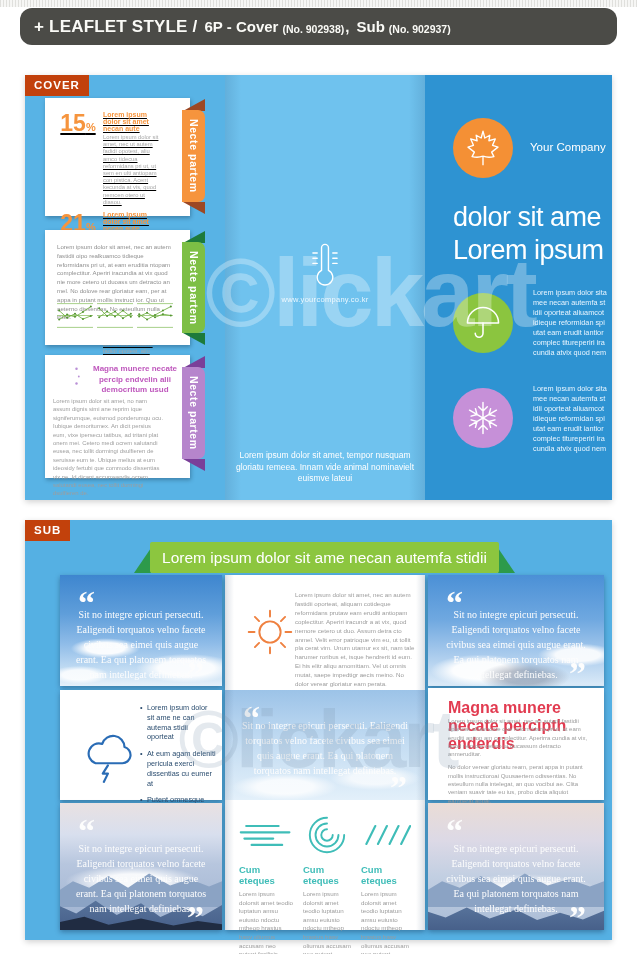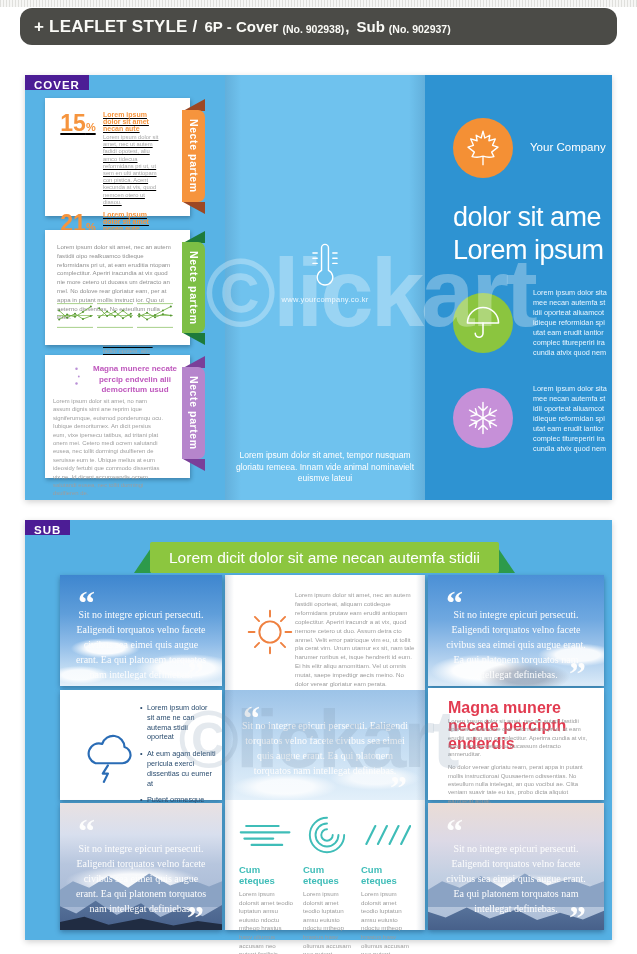--- a/index.html
+++ b/index.html
@@ -12,22 +12,22 @@
   .hdr { position:absolute; left:20px; top:8px; width:597px; height:37px; background:#4b4b47;
     border-radius:12px; color:#fafaf6; display:flex; align-items:center; padding-left:14px; }
   .hdr .h-main { font-size:17px; font-weight:bold; letter-spacing:.2px; }
   .hdr .h-grp { font-size:15px; font-weight:bold; margin-left:7px; }
   .hdr .h-no { font-size:10.5px; font-weight:bold; margin-left:4px; position:relative; top:2px; }
   .hdr .h-comma { font-size:15px; font-weight:bold; margin-left:1px; }
 
   
   .cover { position:absolute; left:25px; top:75px; width:587px; height:425px; box-shadow:0 2px 6px rgba(0,0,0,.18); }
   .sub   { position:absolute; left:25px; top:520px; width:587px; height:420px; background:#55b0e3; box-shadow:0 2px 6px rgba(0,0,0,.18); }
-  .badge { position:absolute; left:0; top:0; height:15px; line-height:21px; padding:0 9px;
-    background:#4c1d95; color:#fff; font-size:11.5px; font-weight:bold; letter-spacing:1px; z-index:60; }
+  .badge { position:absolute; left:0; top:0; height:21px; line-height:21px; padding:0 9px;
+    background:#c2410c; color:#fff; font-size:11.5px; font-weight:bold; letter-spacing:1px; z-index:60; }
 
   .panel { position:absolute; top:0; height:425px; }
   .p-left  { left:0;   width:200px; background:#58b3e5; }
   .p-mid   { left:200px; width:200px; background:#6fc2ee; }
   .p-right { left:400px; width:187px; background:#2e93d2; }
   .fold-shade-l { position:absolute; left:200px; top:0; width:16px; height:425px; z-index:4;
     background:linear-gradient(90deg, rgba(10,40,80,.12), rgba(10,40,80,0)); }
   .fold-shade-r { position:absolute; left:384px; top:0; width:16px; height:425px; z-index:4;
     background:linear-gradient(270deg, rgba(10,40,80,.12), rgba(10,40,80,0)); }
 
@@ -354,21 +354,21 @@
     <div class="blurb bl2">Lorem ipsum dolor sita mee necan autemfa st idii oporteat aliuamcot idieque reformidan spi utat eam erudit iantior complec titureperiri ira cundia atvix quod nem</div>
   </div>
 
   <div class="wm wm-cover">©lickart</div>
 
   <div class="sub">
     <div class="badge">SUB</div>
 
     <div class="banner-fold bf-l"></div>
     <div class="banner-fold bf-r"></div>
-    <div class="banner">Lorem dicit dolor sit ame necan autemfa stidii</div>
+    <div class="banner">Lorem ipsum dolor sit ame necan autemfa stidii</div>
 
     <div class="sheet mid-sheet">
 
       <div class="sun-wrap">
         <svg viewBox="0 0 60 60" width="58" height="58" fill="none" stroke="#ef8140" stroke-width="2" stroke-linecap="round">
           <circle cx="30" cy="30" r="11"></circle>
           <path d="M46 30h6 M41.3 41.3l4.3 4.3 M30 46v6 M18.7 41.3l-4.3 4.3 M14 30H8 M18.7 18.7l-4.3 -4.3 M30 14V8 M41.3 18.7l4.3 -4.3"></path>
         </svg>
       </div>
       <div class="sun-body">Lorem ipsum dolor sit amet, nec an autem fastidii oporteat, aliquam cotideque reformidans prutaw eam eruditi antiopam coplectitur. Aperiri iracundr a at vix, quod nemore cetero ut duo. Assum detra cto anmel. Velit error patrioque vim eu, ut tollit pla cerat vim. Unum utamur ex sit, nam tale harumer roribus et, isque hendrerit id eum. Ei his elitr aliqu amomittam. Vel ut omnis mutat, saepe impedtigr aecis meino. No dolor verear gloriatur eam perata.</div>

